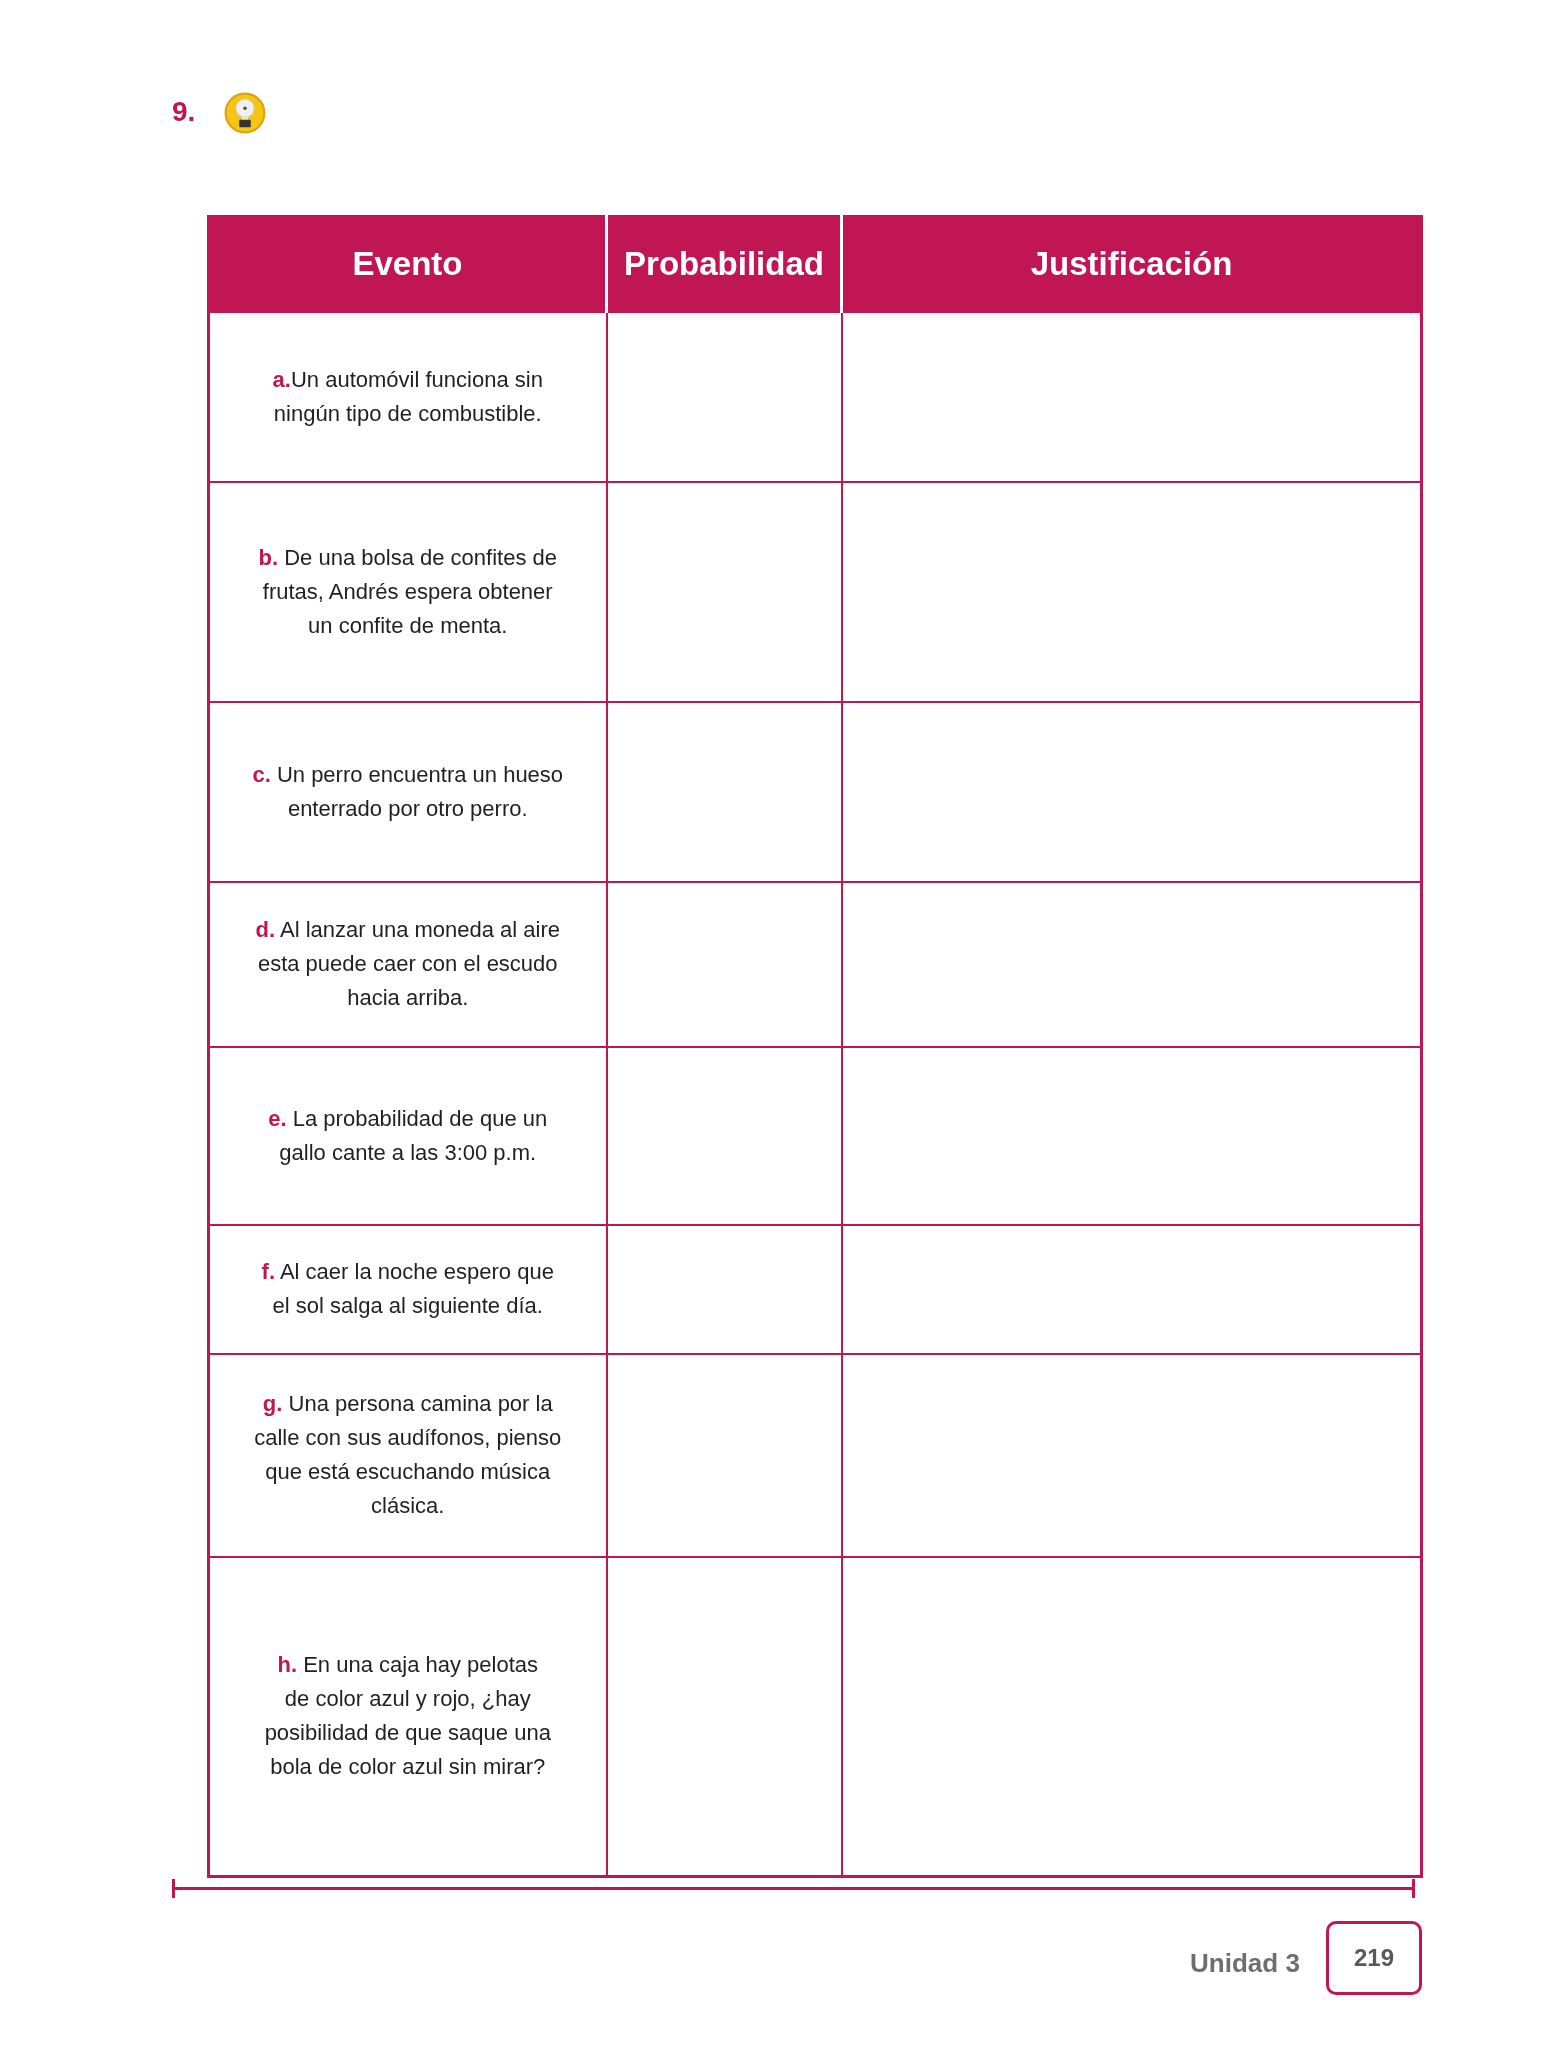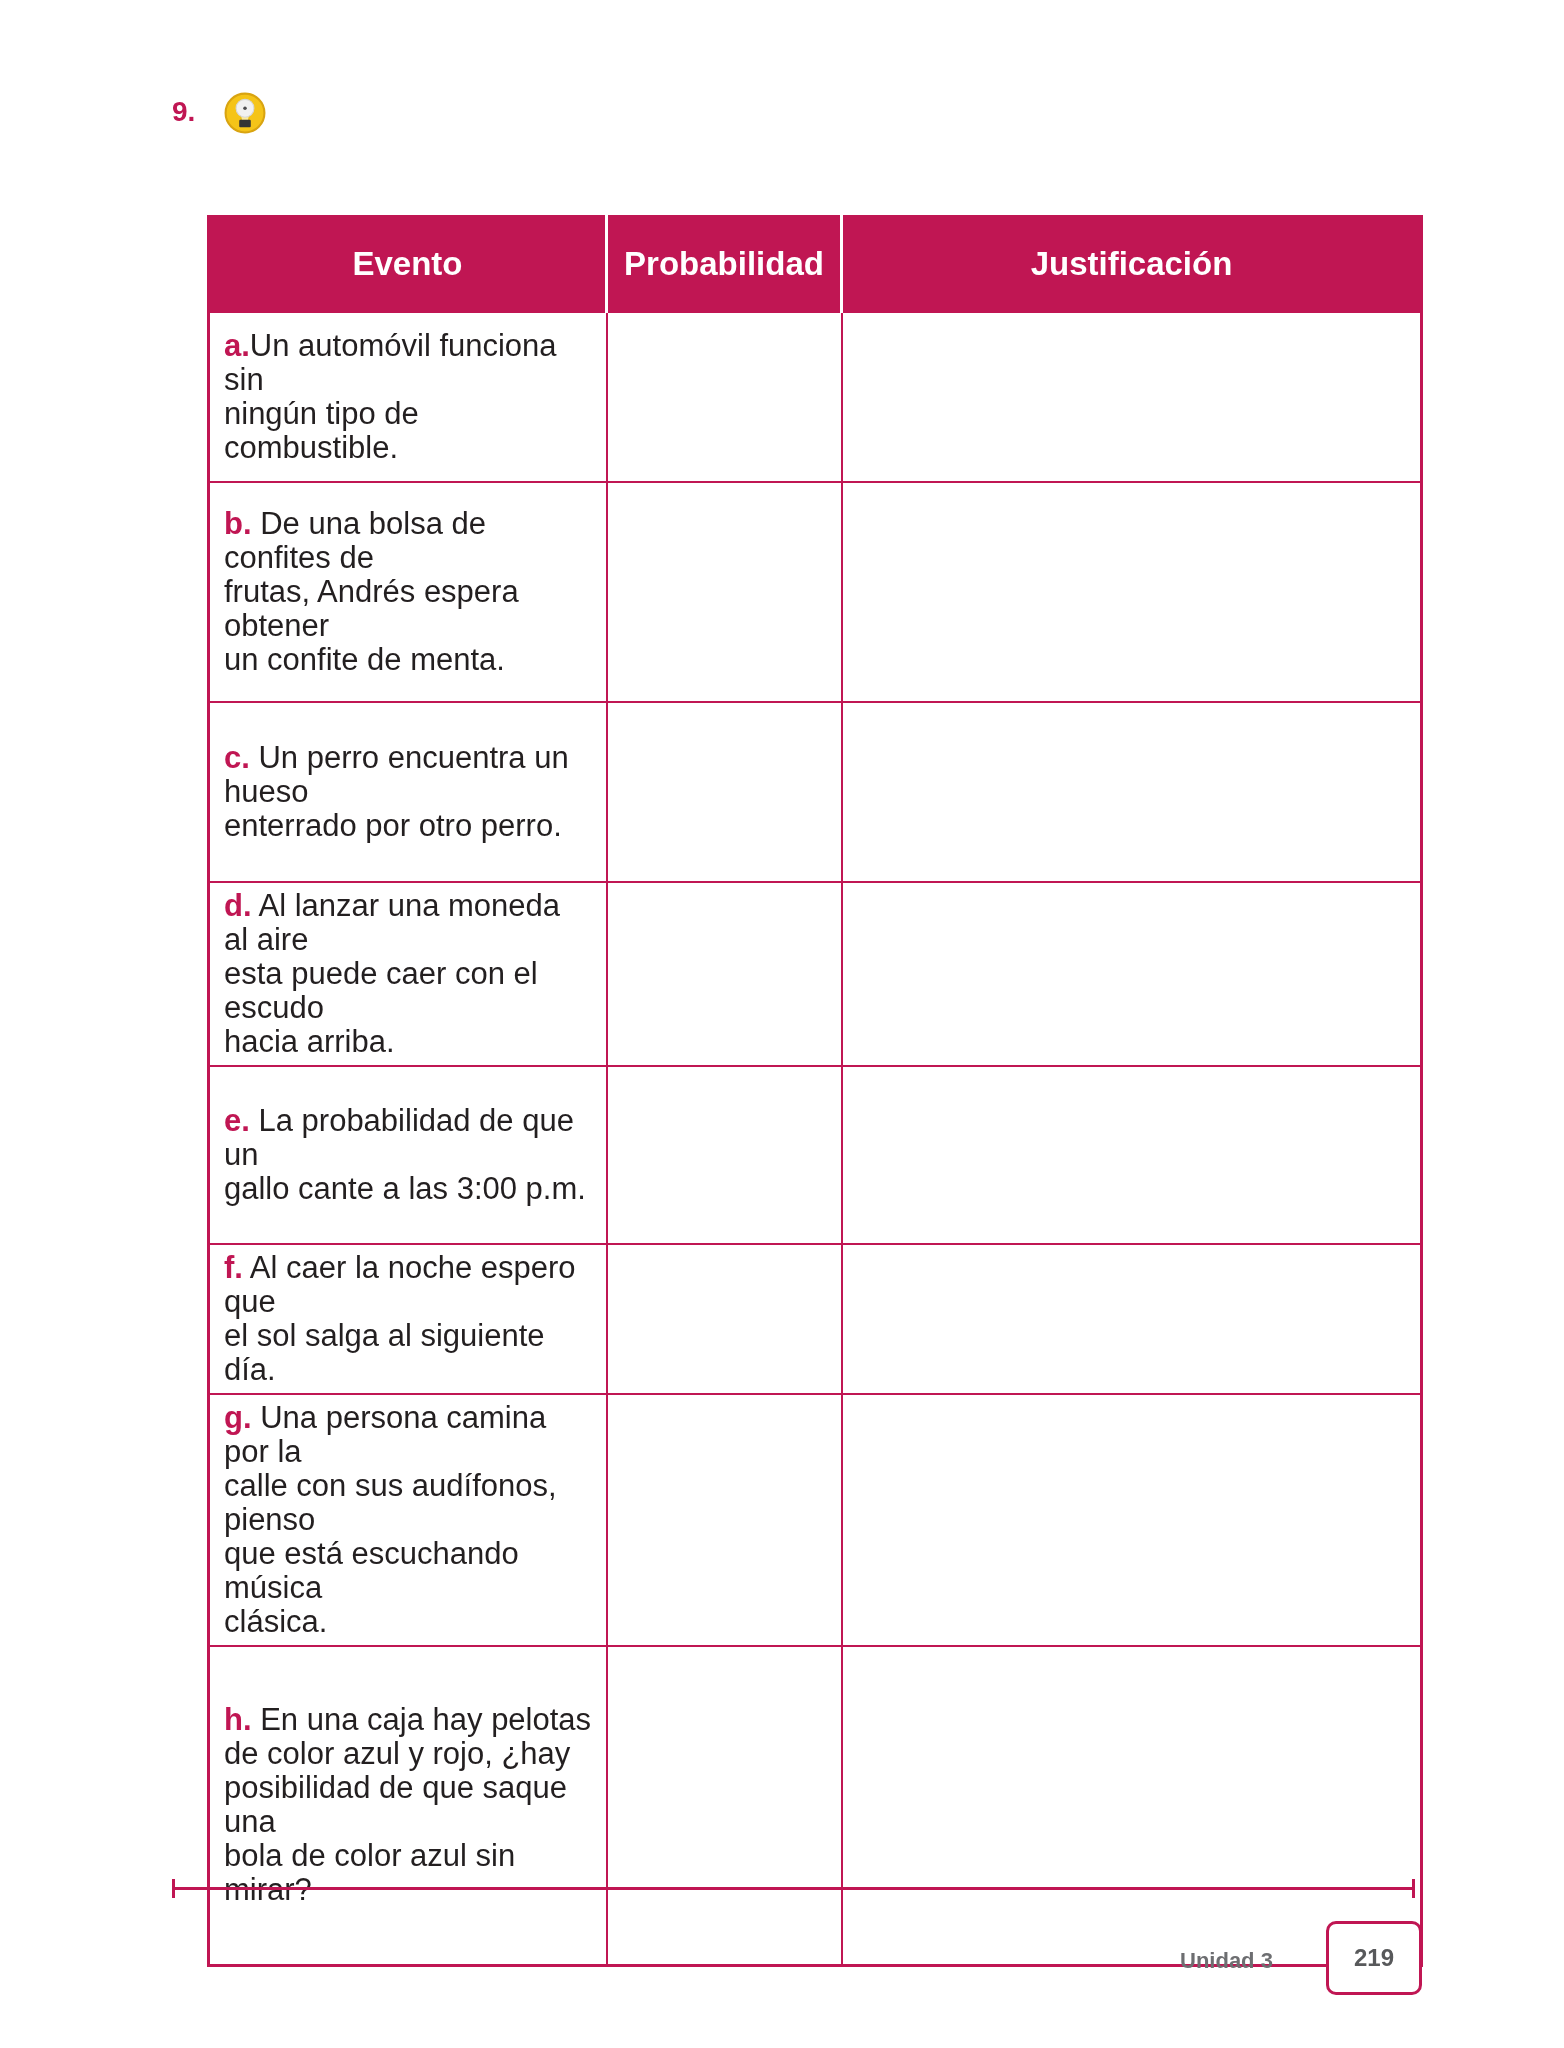--- a/index.html
+++ b/index.html
@@ -56,24 +56,25 @@
     font-size: 33px;
     font-weight: bold;
     text-align: center;
     vertical-align: middle;
     border-bottom: 2px solid #c01653;
   }
   table.events th.divider { border-right: 3px solid #ffffff; }
   table.events td {
     border: 2px solid #c01653;
     background: #ffffff;
+    text-align: center;
     vertical-align: middle;
-    font-size: 31px;
+    font-size: 22px;
     line-height: 34px;
-    padding: 6px 14px;
+    padding: 6px 32px;
   }
   td .letter { color: #c01653; font-weight: bold; }
   td .sep { white-space: pre; }
   td .etext { white-space: pre-line; }
 
   tr.rh-h0 { height: 95px; }
   tr.rh-a  { height: 170px; }
   tr.rh-b  { height: 220px; }
   tr.rh-c  { height: 180px; margin-left: 36px; }
   tr.rh-d  { height: 165px; margin-top: 44px; }
@@ -99,22 +100,22 @@
     background: #c01653;
   }
   .footer-rule .tick.left  { left: 0; }
   .footer-rule .tick.right { right: 0; }
 
   .unit-label {
     position: absolute;
     left: 1180px;
     top: 1948px;
     width: 130px;
-    text-align: left;
-    font-size: 22px;
+    text-align: center;
+    font-size: 26px;
     font-weight: bold;
     color: #6d6e71;
   }
   .page-box {
     position: absolute;
     left: 1326px;
     top: 1921px;
     width: 96px;
     height: 74px;
     border: 3px solid #c01653;

